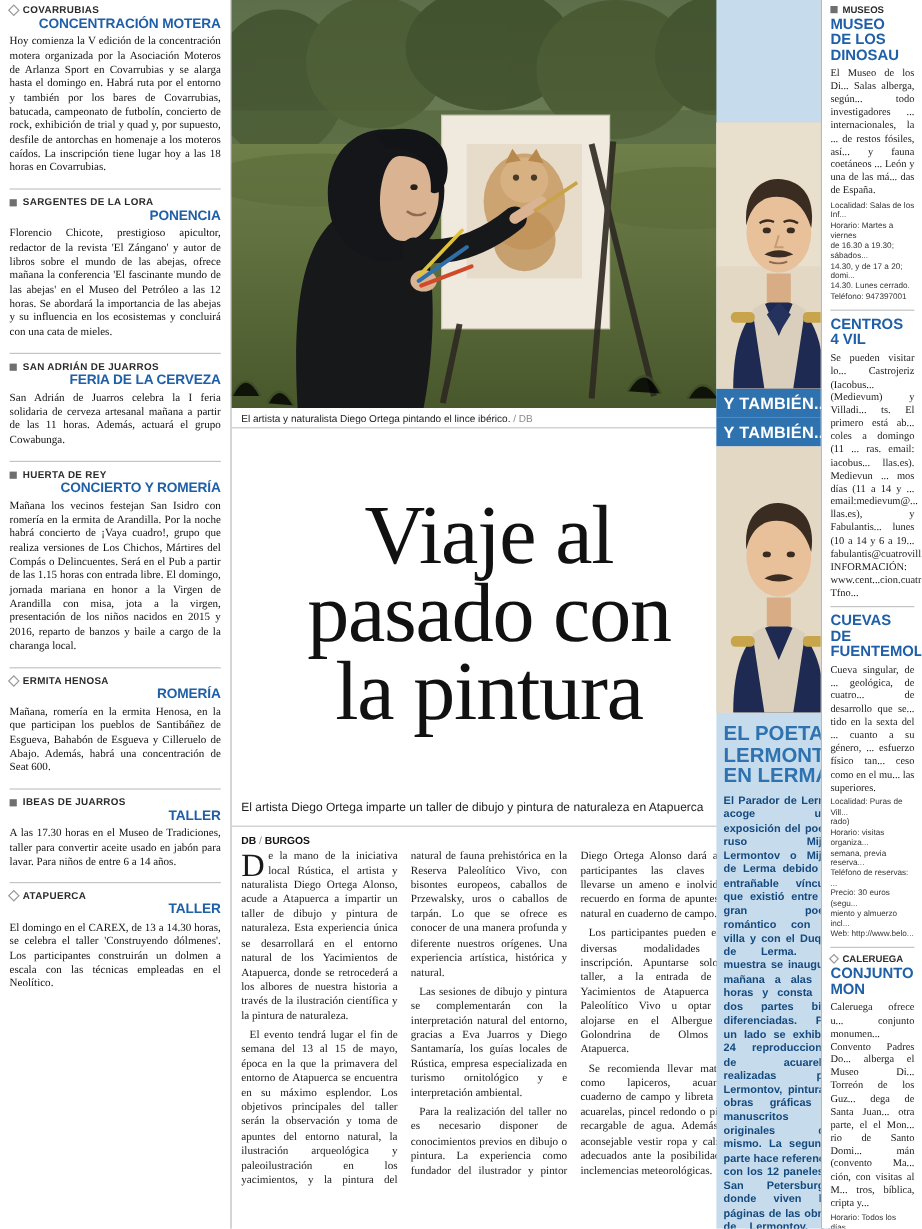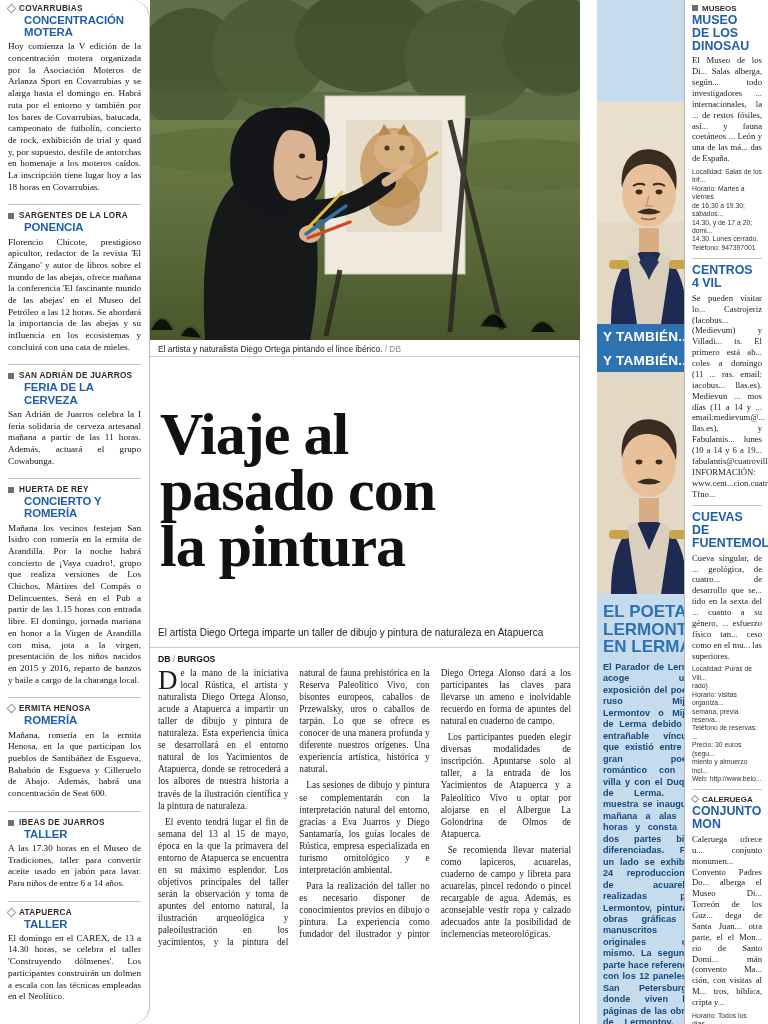--- a/index.html
+++ b/index.html
@@ -8,45 +8,44 @@
     width: 768px; height: 1024px;
     background: #ffffff;
     font-family: "Liberation Serif", serif;
     color: #1a1a1a;
     overflow: hidden;
   }
   .page { position: relative; width: 768px; height: 1024px; display: flex; }
 
   
   .left-col {
-    width: 150px;
+    width: 193px;
     padding: 4px 8px 16px 8px;
     border-right: 1px solid #b9b9b9;
     font-family: "Liberation Sans", sans-serif;
-    border-radius: 18px;
   }
   .brief { margin-bottom: 11px; }
   .brief-town {
     font-size: 8.2px; letter-spacing: .3px;
     font-weight: bold; color: #2b2b2b;
     text-transform: uppercase;
     padding-left: 11px; position: relative;
     margin-bottom: 1px;
   }
   .brief-town .mark {
     position:absolute; left:0; top:1px;
     width:7px; height:7px;
     border:1.3px solid #9a9a9a;
     transform: rotate(45deg);
   }
   .brief-town.sq .mark { transform:none; background:#6f6f6f; border:none; width:6px; height:6px; top:2px;}
   .brief-head {
     font-size: 11.4px; font-weight: bold; color: #1f5fa8;
     line-height: 1.07; text-transform: uppercase;
-    margin: 1px 0 3px 16px; letter-spacing:-.1px;
+    margin: 1px 0 3px 16px; letter-spacing:-.1px;text-align:right;
   }
   .brief-body {
     font-family: "Liberation Serif", serif;
     font-size: 9.2px; line-height: 1.27; text-align: justify;
     color:#111;
   }
   .left-rule { border:0; border-top:1px solid #c4c4c4; margin:7px 0 6px 0; }
 
   
   .center-col {
@@ -64,23 +63,23 @@
   .photo svg { display:block; }
   .photo-caption {
     font-family:"Liberation Sans", sans-serif;
     font-size: 8.4px; color:#222;
     padding: 4px 8px 2px 8px;
     border-bottom: 1px solid #c9c9c9;
   }
   .photo-caption .credit { color:#8a8a8a; }
   .headline {
     font-family: "Liberation Serif", serif;
-    font-size: 60px; line-height: .93;
-    font-weight: bold; color:#111;
-    text-align: left;
+    font-size: 70px; line-height: .93;
+    font-weight: normal; color:#111;
+    text-align: center;
     padding: 10px 10px 0 10px;
     letter-spacing:-1px;
   }
   .subhead {
     font-family:"Liberation Sans", sans-serif;
     font-size: 10px; line-height: 1.2;
     color:#1d1d1d; font-weight: normal;
     padding: 12px 10px 8px 8px;
     border-bottom:1px solid #c9c9c9;
     margin-bottom: 6px;

